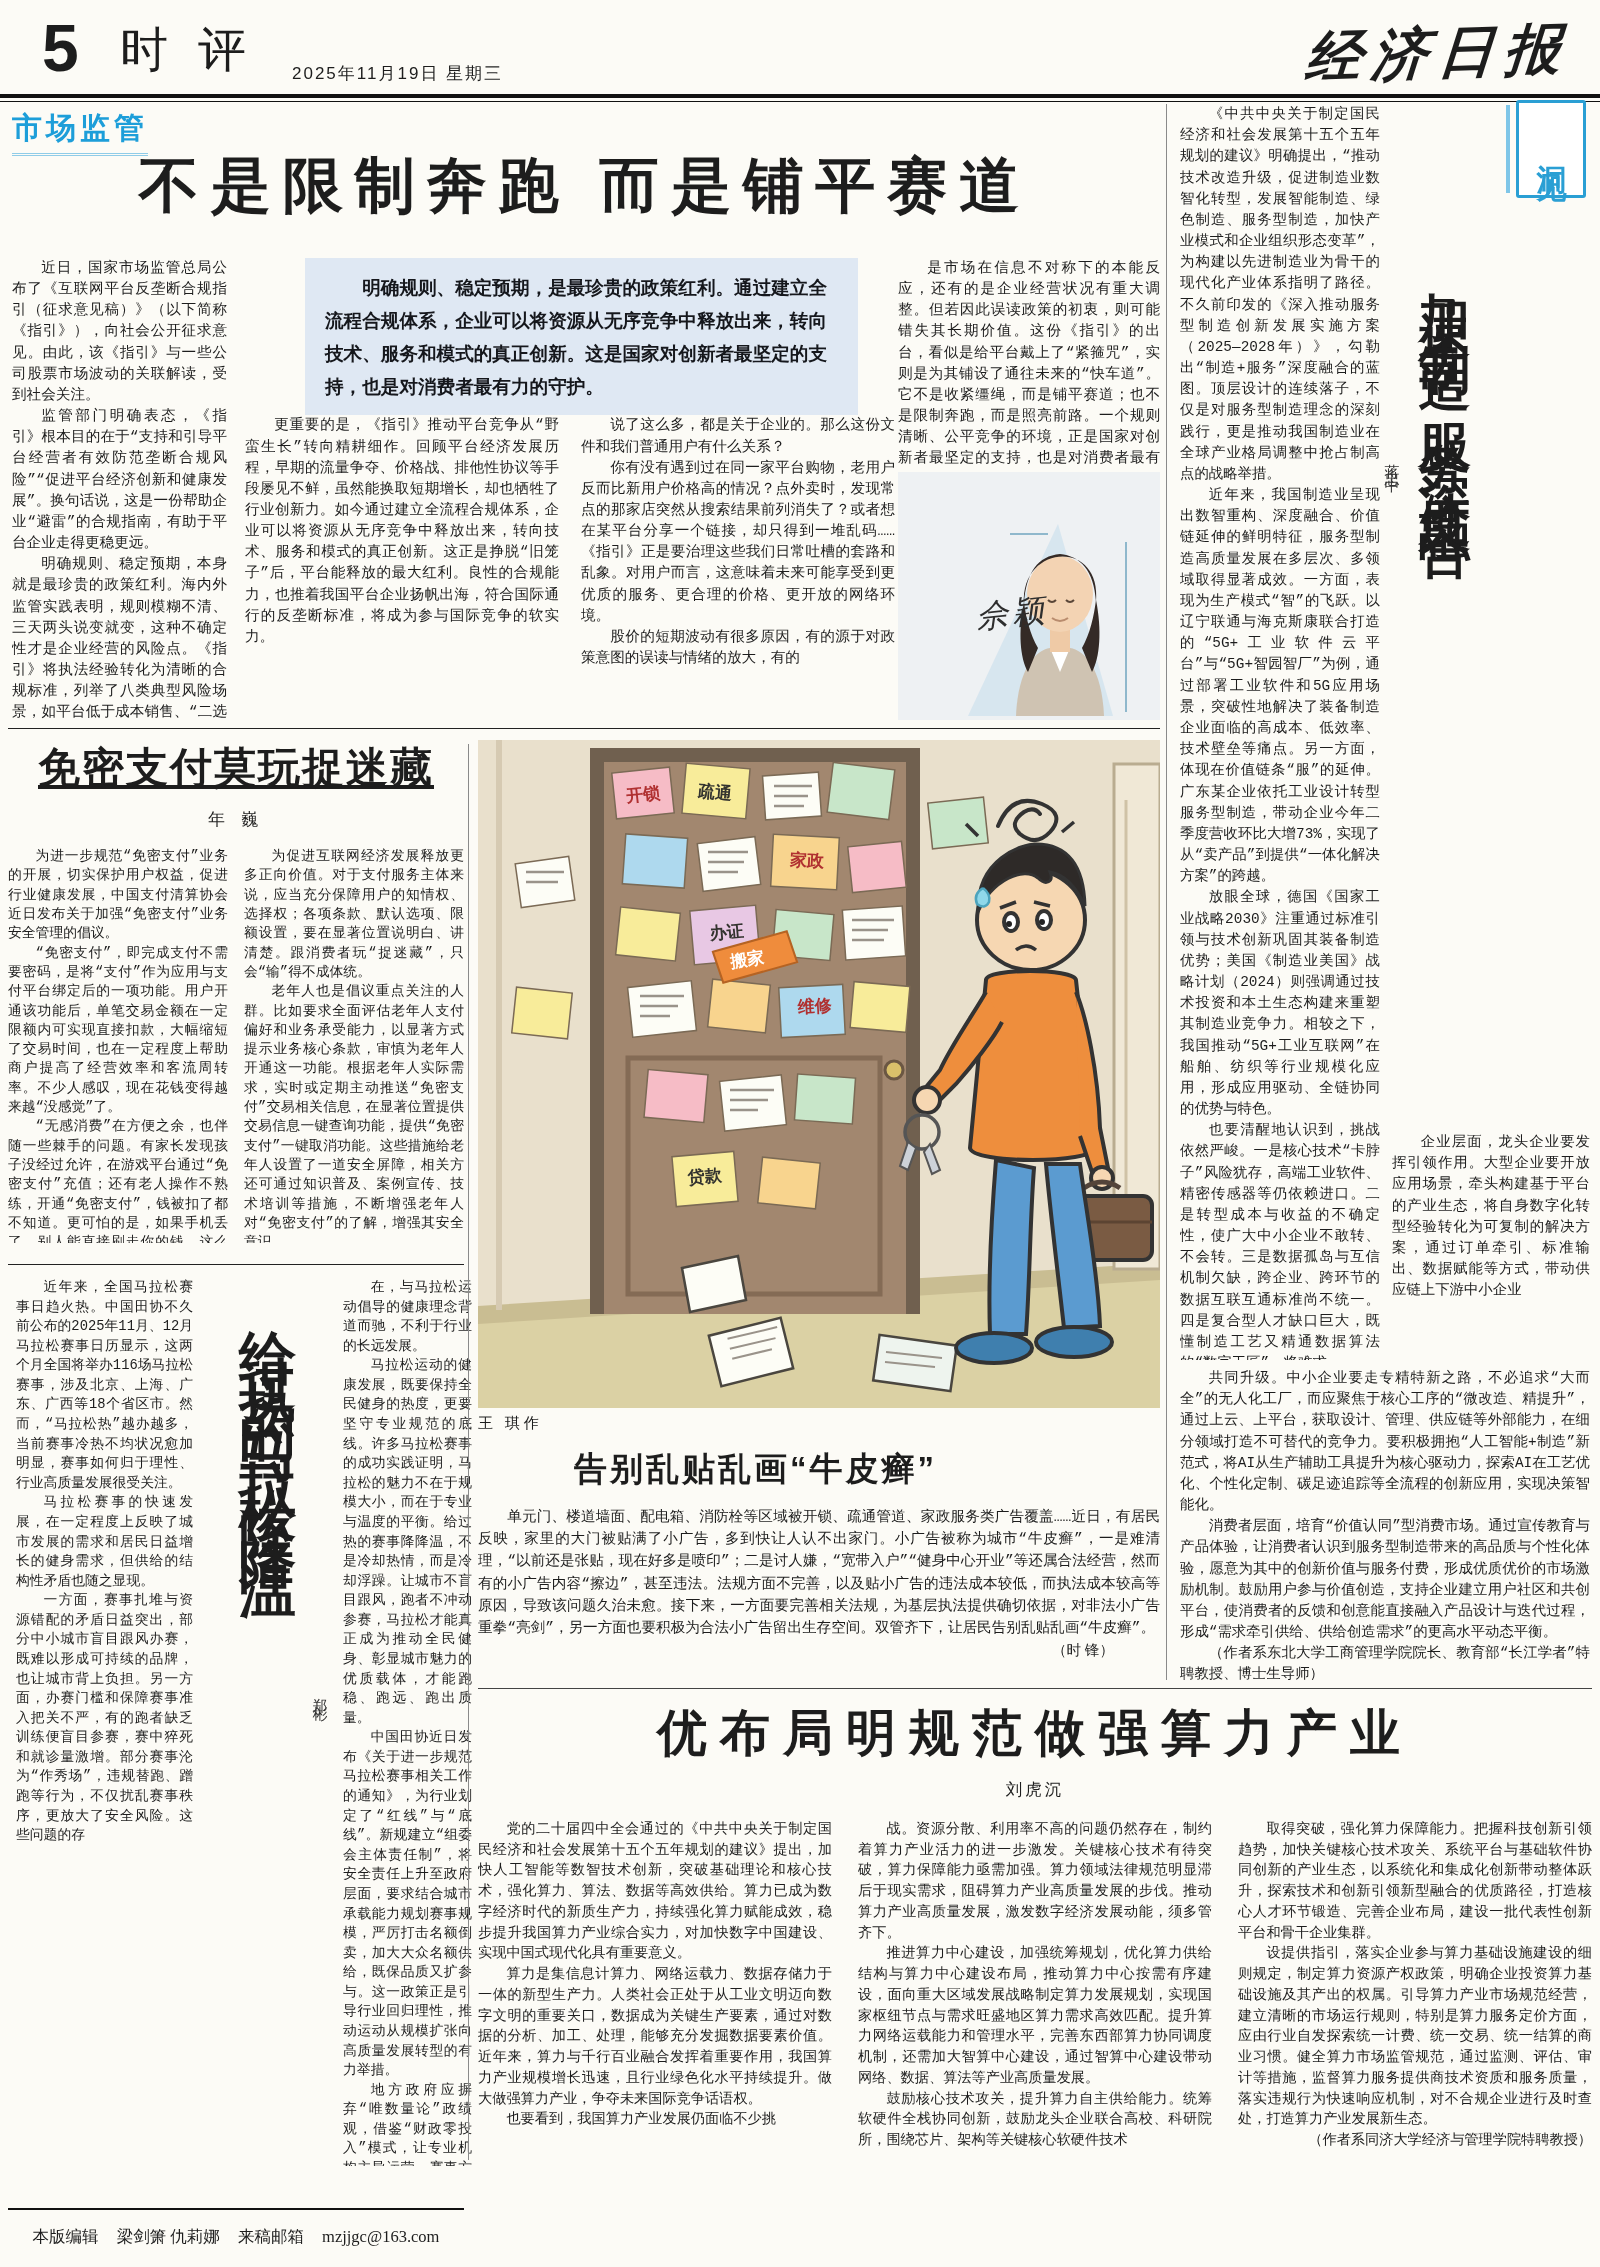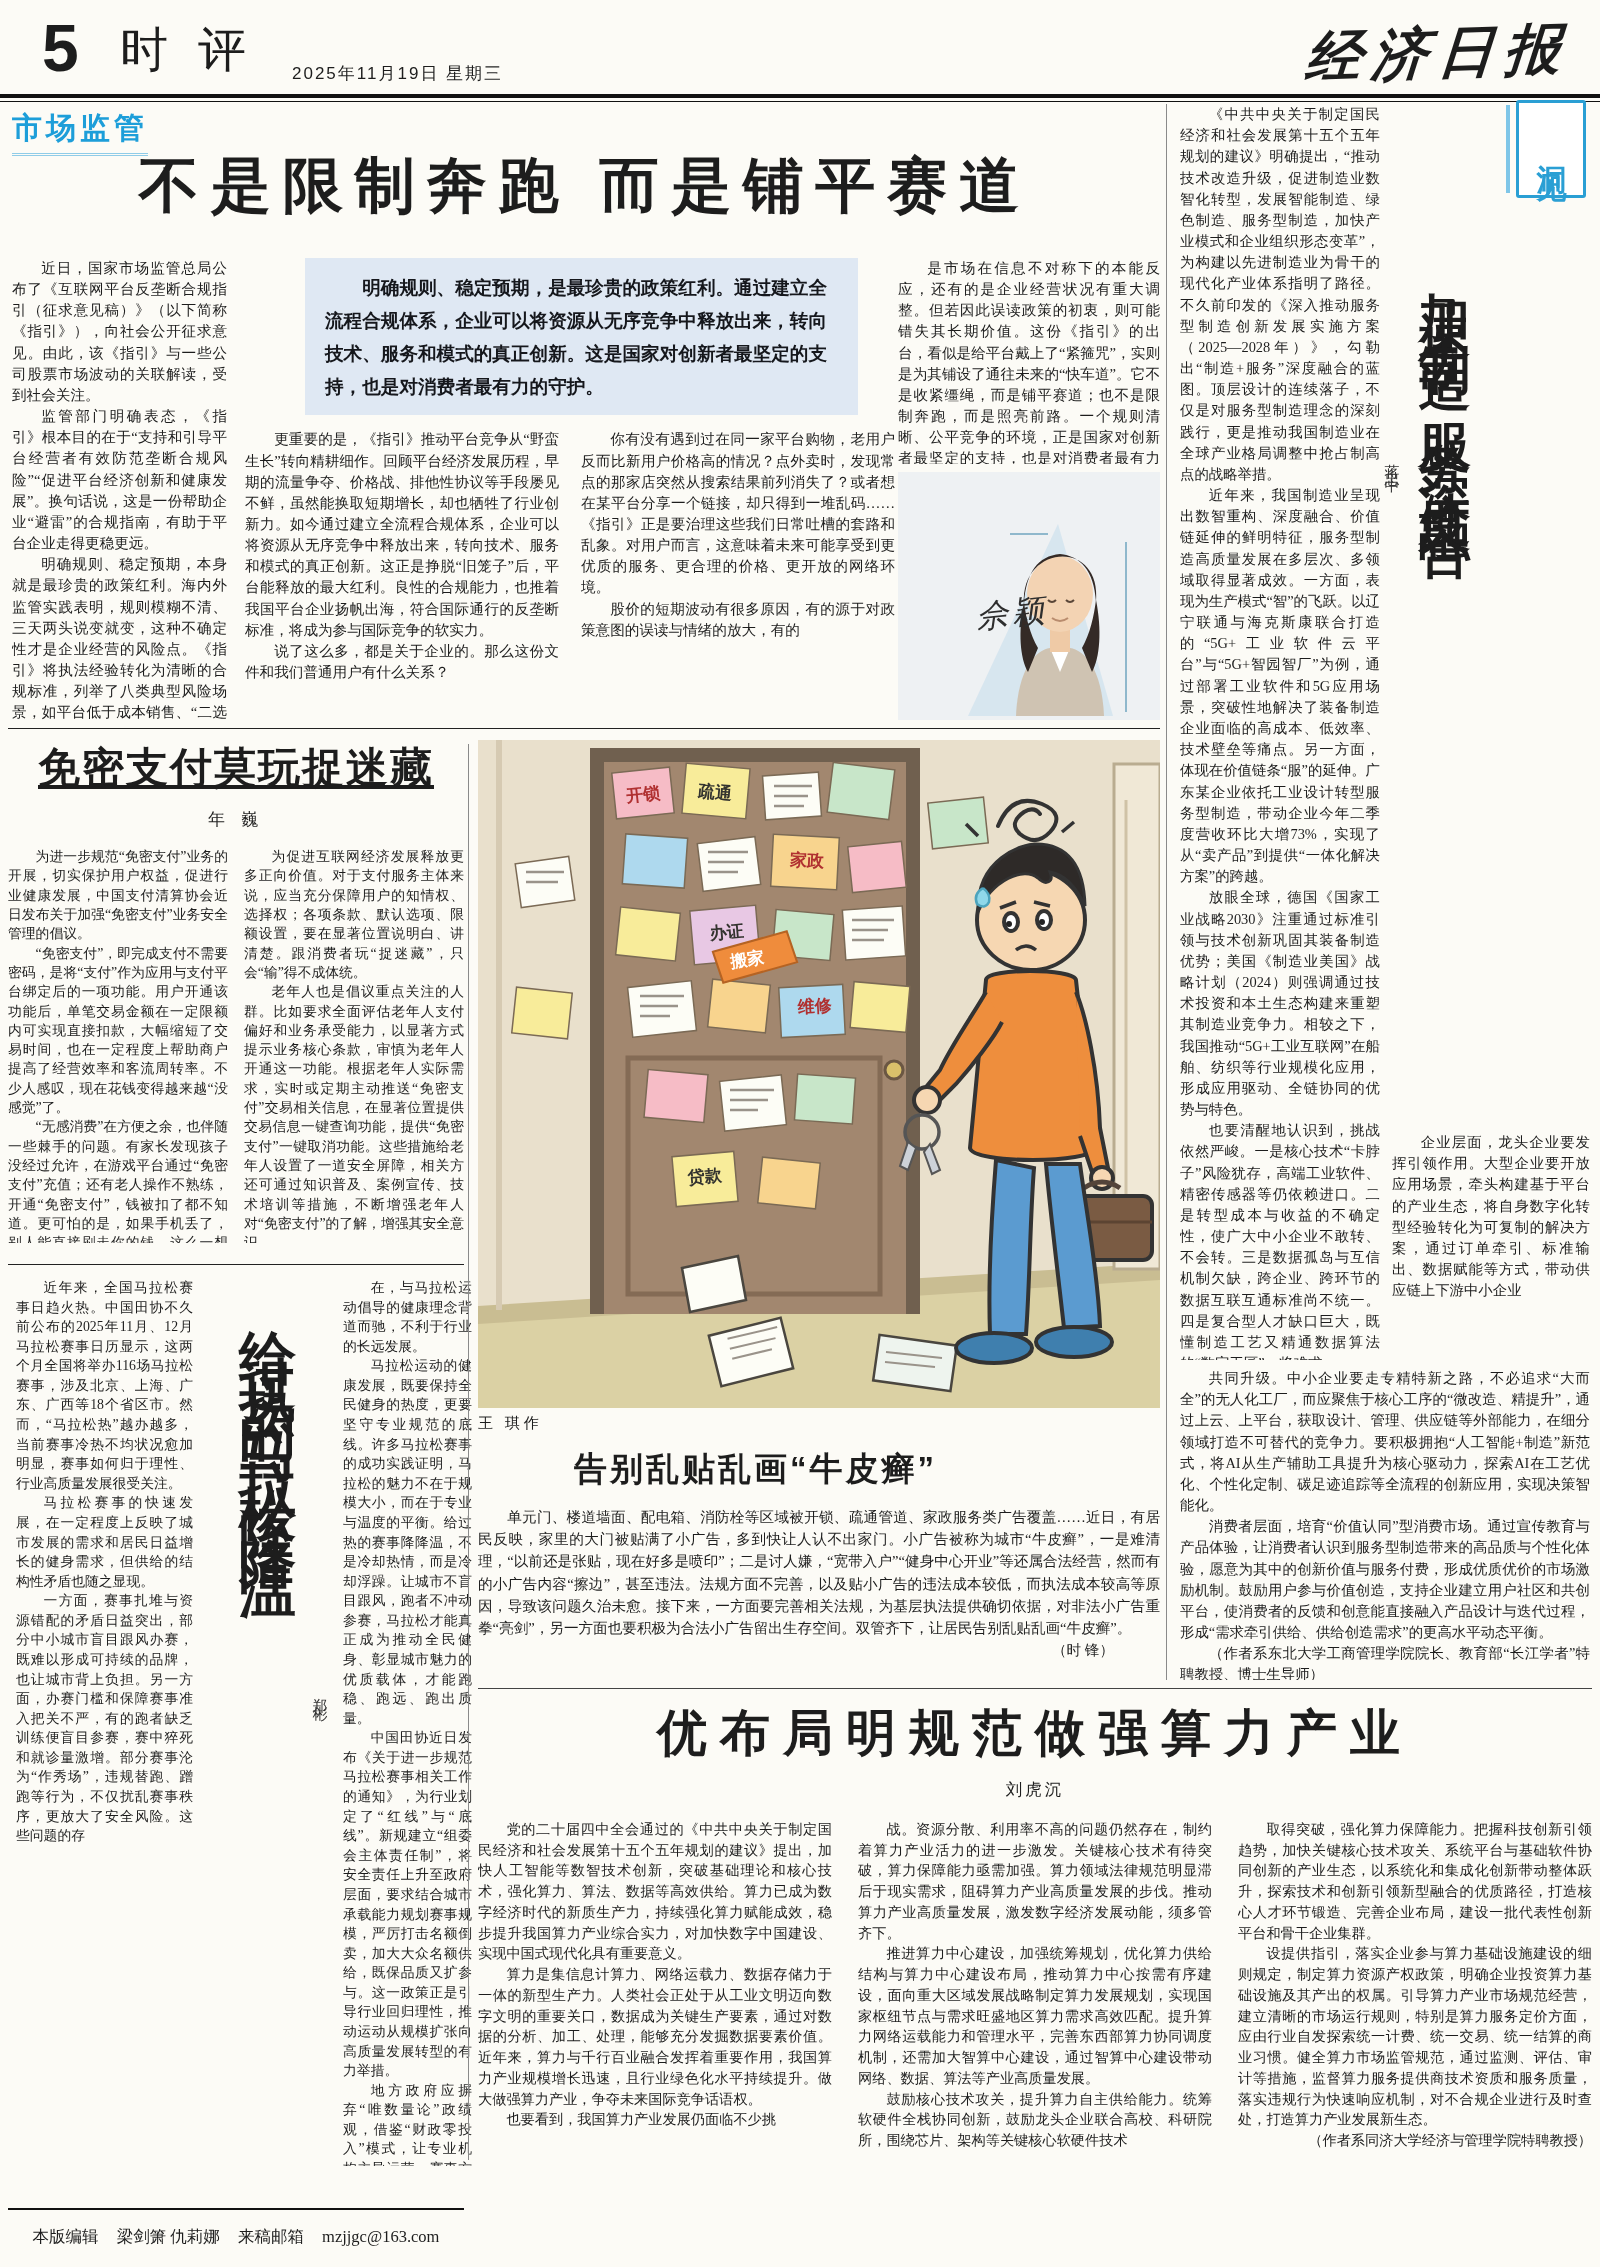--- a/index.html
+++ b/index.html
@@ -1,21 +1,21 @@
 <!DOCTYPE html>
 <html><head>
 <meta charset="utf-8">
 <style>
   html,body{margin:0;padding:0;background:#888;}
   #page{position:relative;width:1600px;height:2267px;background:#fcfbf6;margin:0 auto;
         font-family:"Liberation Serif","DejaVu Serif",serif;color:#1d1d1d;overflow:hidden;}
   .sans{font-family:"Liberation Sans","DejaVu Sans",sans-serif;}
   .abs{position:absolute;}
   .just{text-align:justify;text-justify:inter-ideograph;}
-  .body-text p{margin:0;text-indent:2em;}
+  .body-text p{margin:0;text-indent:2em;font-family:Liberation Mono, monospace;}
   .clip{overflow:hidden;}
   .rule-h{position:absolute;background:#1a1a1a;height:1px;}
   .rule-v{position:absolute;background:#8a8a8a;width:1px;}
 
   
   #page-num{left:42px;top:10px;font-size:66px;font-weight:900;}
   #section-name{left:120px;top:18px;font-size:48px;font-weight:400;letter-spacing:30px;}
   #pub-date{left:292px;top:62px;font-size:17px;letter-spacing:2px;}
   #masthead{right:30px;top:16px;font-size:56px;font-weight:900;letter-spacing:10px;
             transform:skewX(-6deg) rotate(-2deg);font-style:italic;}
@@ -26,21 +26,21 @@
   #market-tag{left:12px;top:108px;font-size:30px;font-weight:900;color:#1d9ed9;letter-spacing:4px;
               border-bottom:3px double #8fccे8;padding-bottom:4px;border-bottom:3px double #8fcce8;}
   #main-headline{left:10px;top:146px;width:1150px;text-align:center;font-size:60px;font-weight:900;letter-spacing:12px;}
   #main-body{left:12px;top:258px;width:1148px;height:468px;}
   #main-body .col{position:absolute;top:0;font-size:14.6px;line-height:1.45;}
   #m-col1{left:0;width:215px;height:466px;}
   #m-mid{left:233px;width:650px;height:466px;}
   #highlight-box{margin-left:60px;width:553px;box-sizing:border-box;background:#dfe8f3;
       padding:13px 20px 12px;font-size:18.6px;line-height:1.78;font-weight:bold;
       font-family:"Liberation Sans","DejaVu Sans",sans-serif;text-indent:2em;color:#15171c;}
-  #m-midcols{margin-top:14px;height:328px;column-count:2;column-gap:22px;font-size:14.6px;line-height:1.45;overflow:hidden;}
+  #m-midcols{height:328px;column-count:2;column-gap:22px;font-size:14.6px;line-height:1.45;overflow:hidden;}
   #m-col4{left:886px;width:262px;height:466px;}
   #m-col4-text{height:206px;overflow:hidden;}
   #author-photo{position:relative;width:262px;height:248px;margin-top:8px;background:#eef1f4;}
   #photo-signature{position:absolute;left:78px;top:118px;font-size:32px;font-style:italic;
       transform:rotate(-6deg);color:#2e2e2e;letter-spacing:4px;}
 
   
   #payment{left:8px;top:740px;width:456px;}
   #payment-headline{text-align:center;font-size:42px;font-weight:900;letter-spacing:2px;text-decoration:underline;}
   #payment-author{text-align:center;font-size:17px;margin-top:12px;letter-spacing:6px;}

